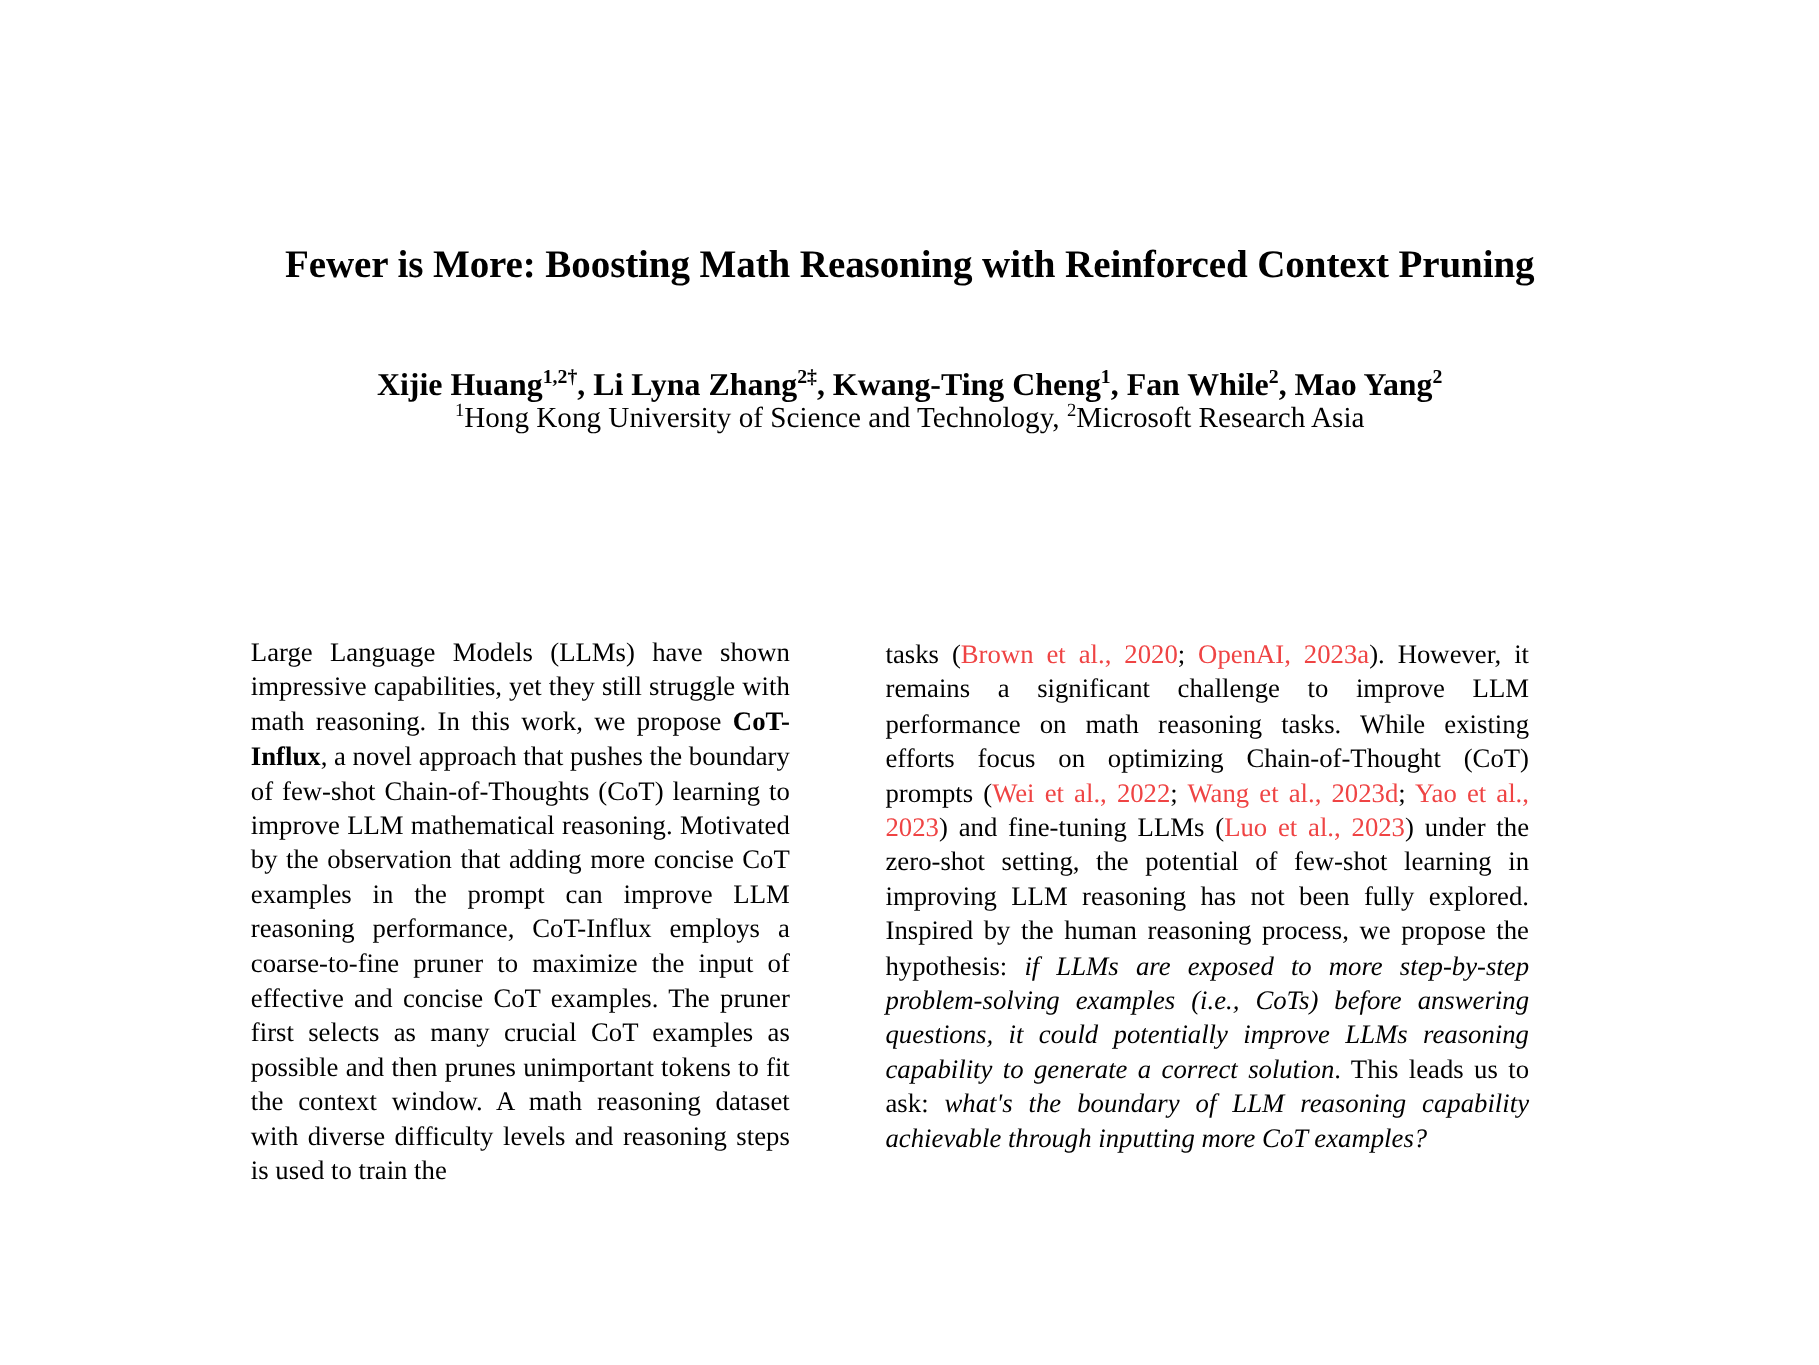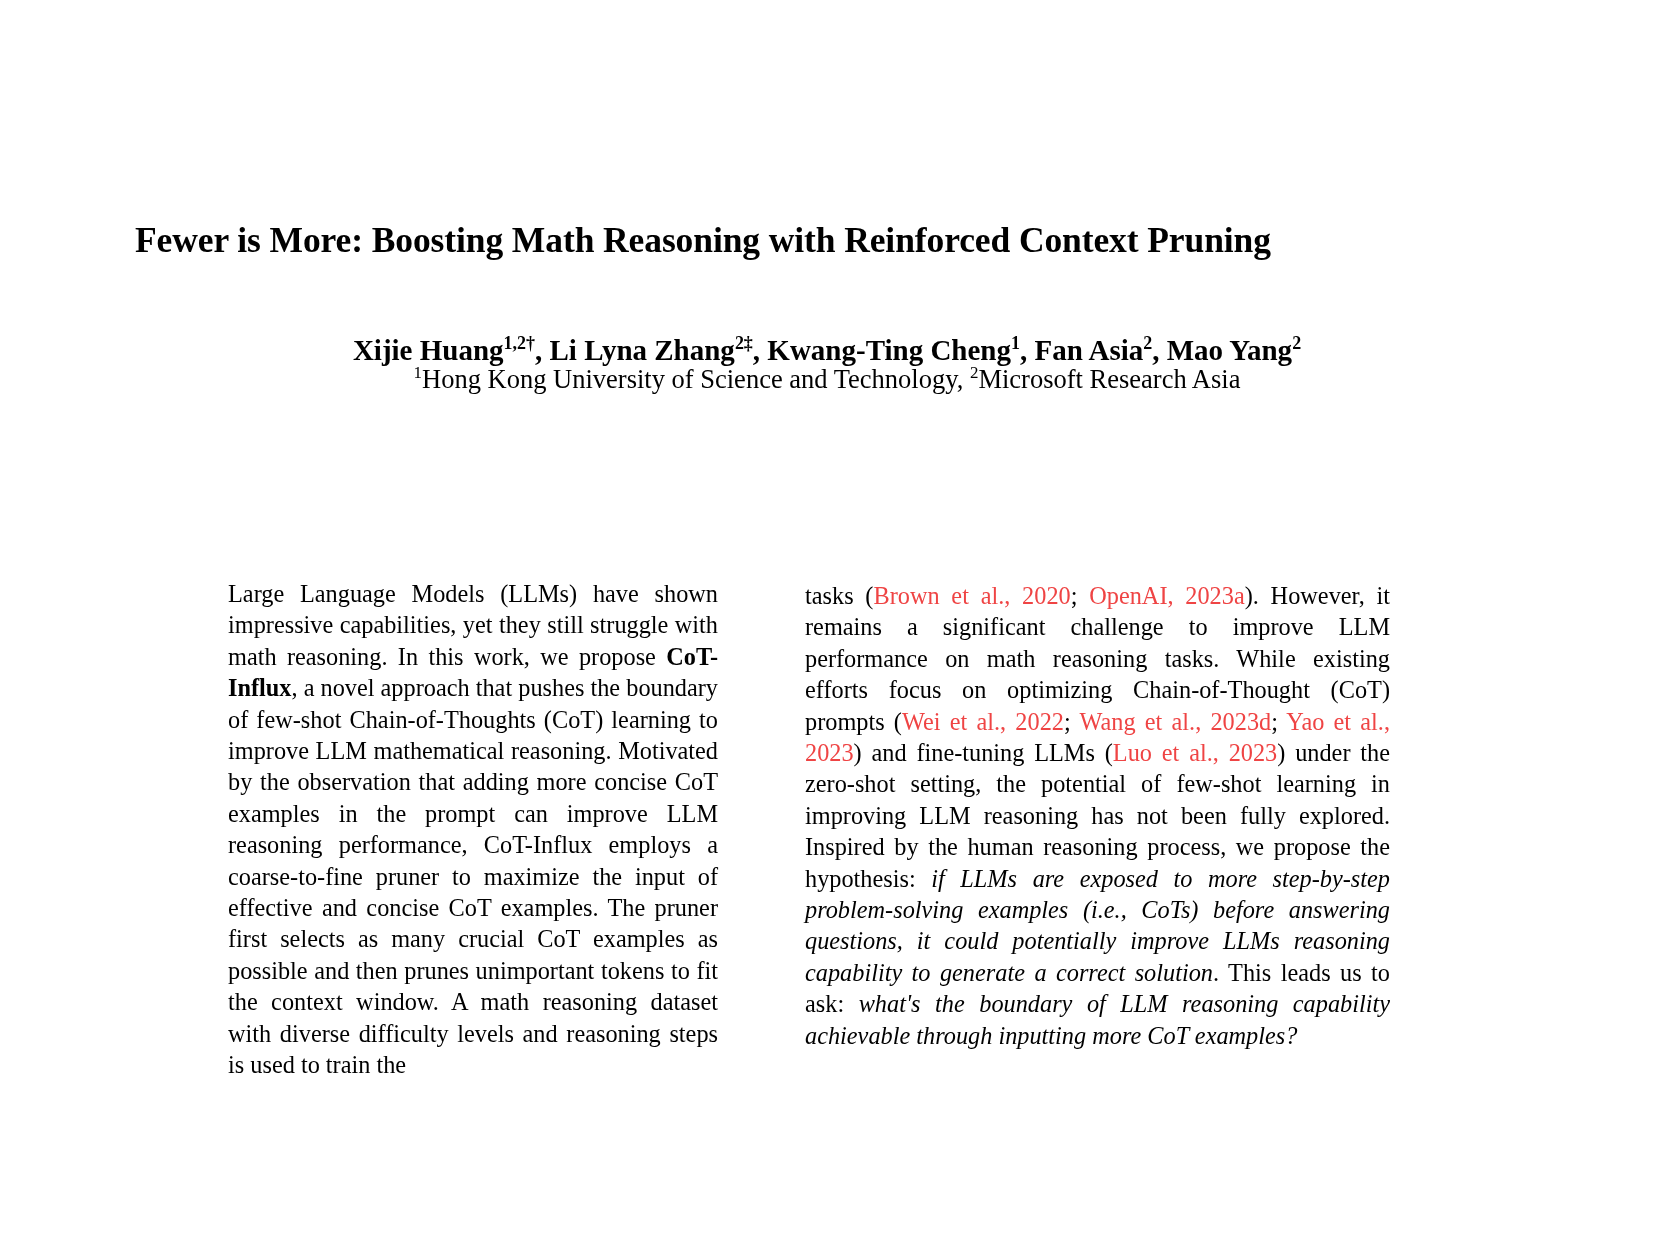--- a/index.html
+++ b/index.html
@@ -22,20 +22,21 @@
     background: #ffffff;
     overflow: hidden;
   }
 
   
   .title {
     position: absolute;
     top: 196px;
     left: 135px;
     width: 1384px;
+    text-align: center;
     font-size: 35.5px;
     font-weight: bold;
     line-height: 1.18;
     letter-spacing: -0.1px;
   }
 
   .authors {
     position: absolute;
     top: 333px;
     left: 135px;
@@ -106,21 +107,21 @@
   .col-right p { text-align: justify; }
 </style>
 </head>
 <body>
 
 <div class="page">
 
   <h1 class="title">Fewer is More: Boosting Math Reasoning with Reinforced Context Pruning</h1>
 
   <div class="authors">
-    <span>Xijie Huang</span><sup>1,2†</sup><span>, </span><span>Li Lyna Zhang</span><sup>2‡</sup><span>, </span><span>Kwang-Ting Cheng</span><sup>1</sup><span>, </span><span>Fan Asia</span><sup>2</sup><span>, </span><span>Mao Yang</span><sup>2</sup>
+    <span>Xijie Huang</span><sup>1,2†</sup><span>, </span><span>Li Lyna Zhang</span><sup>2‡</sup><span>, </span><span>Kwang-Ting Cheng</span><sup>1</sup><span>, </span><span>Fan While</span><sup>2</sup><span>, </span><span>Mao Yang</span><sup>2</sup>
   </div>
 
   <div class="affiliation">
     <sup>1</sup><span>Hong Kong University of Science and Technology</span><span>, </span><sup>2</sup><span>Microsoft Research Asia</span>
   </div>
 
   <div class="col col-left">
     <p><span>Large Language Models (LLMs) have shown impressive capabilities, yet they still struggle with math reasoning. In this work, we propose </span><b>CoT-Influx</b><span>, a novel approach that pushes the boundary of few-shot Chain-of-Thoughts (CoT) learning to improve LLM mathematical reasoning. Motivated by the observation that adding more concise CoT examples in the prompt can improve LLM reasoning performance, CoT-Influx employs a coarse-to-fine pruner to maximize the input of effective and concise CoT examples. The pruner first selects as many crucial CoT examples as possible and then prunes unimportant tokens to fit the context window. A math reasoning dataset with diverse difficulty levels and reasoning steps is used to train the</span></p>
   </div>
 

